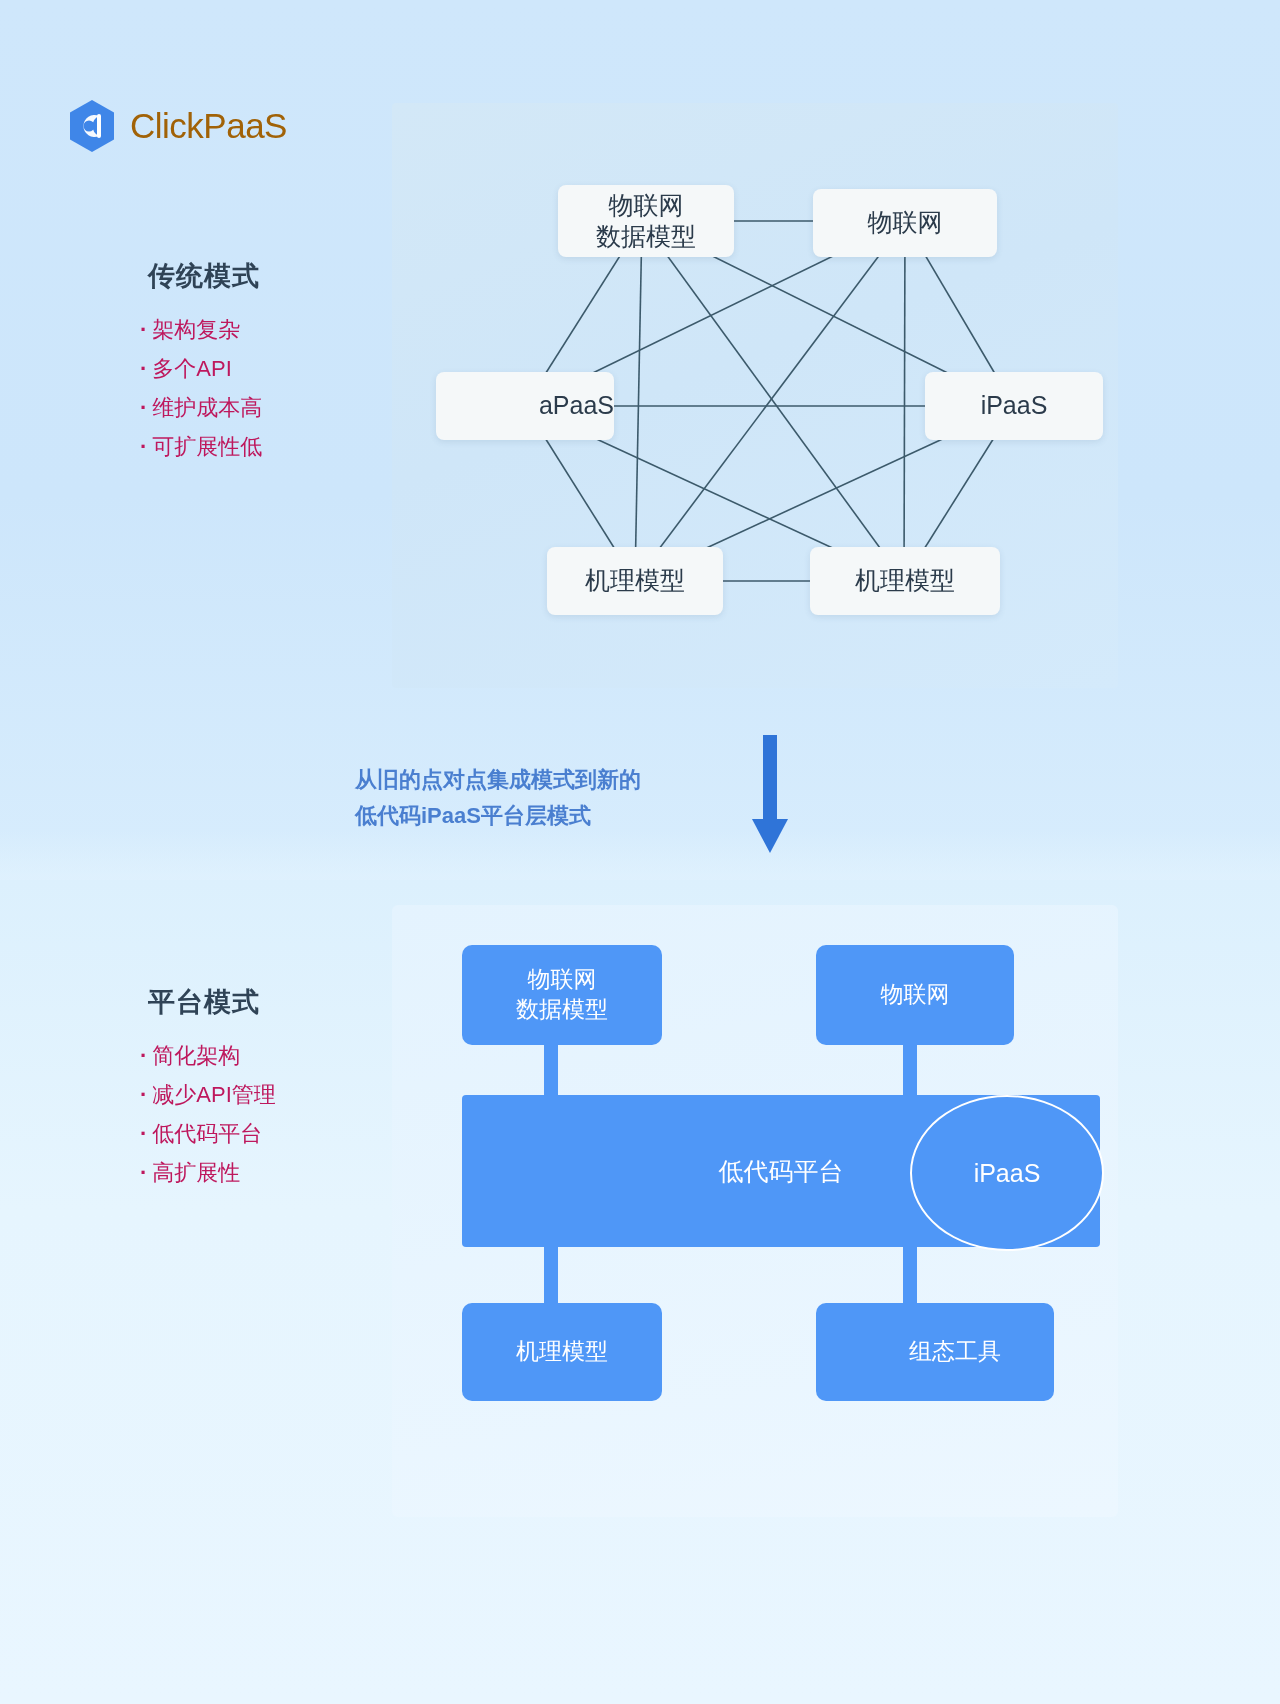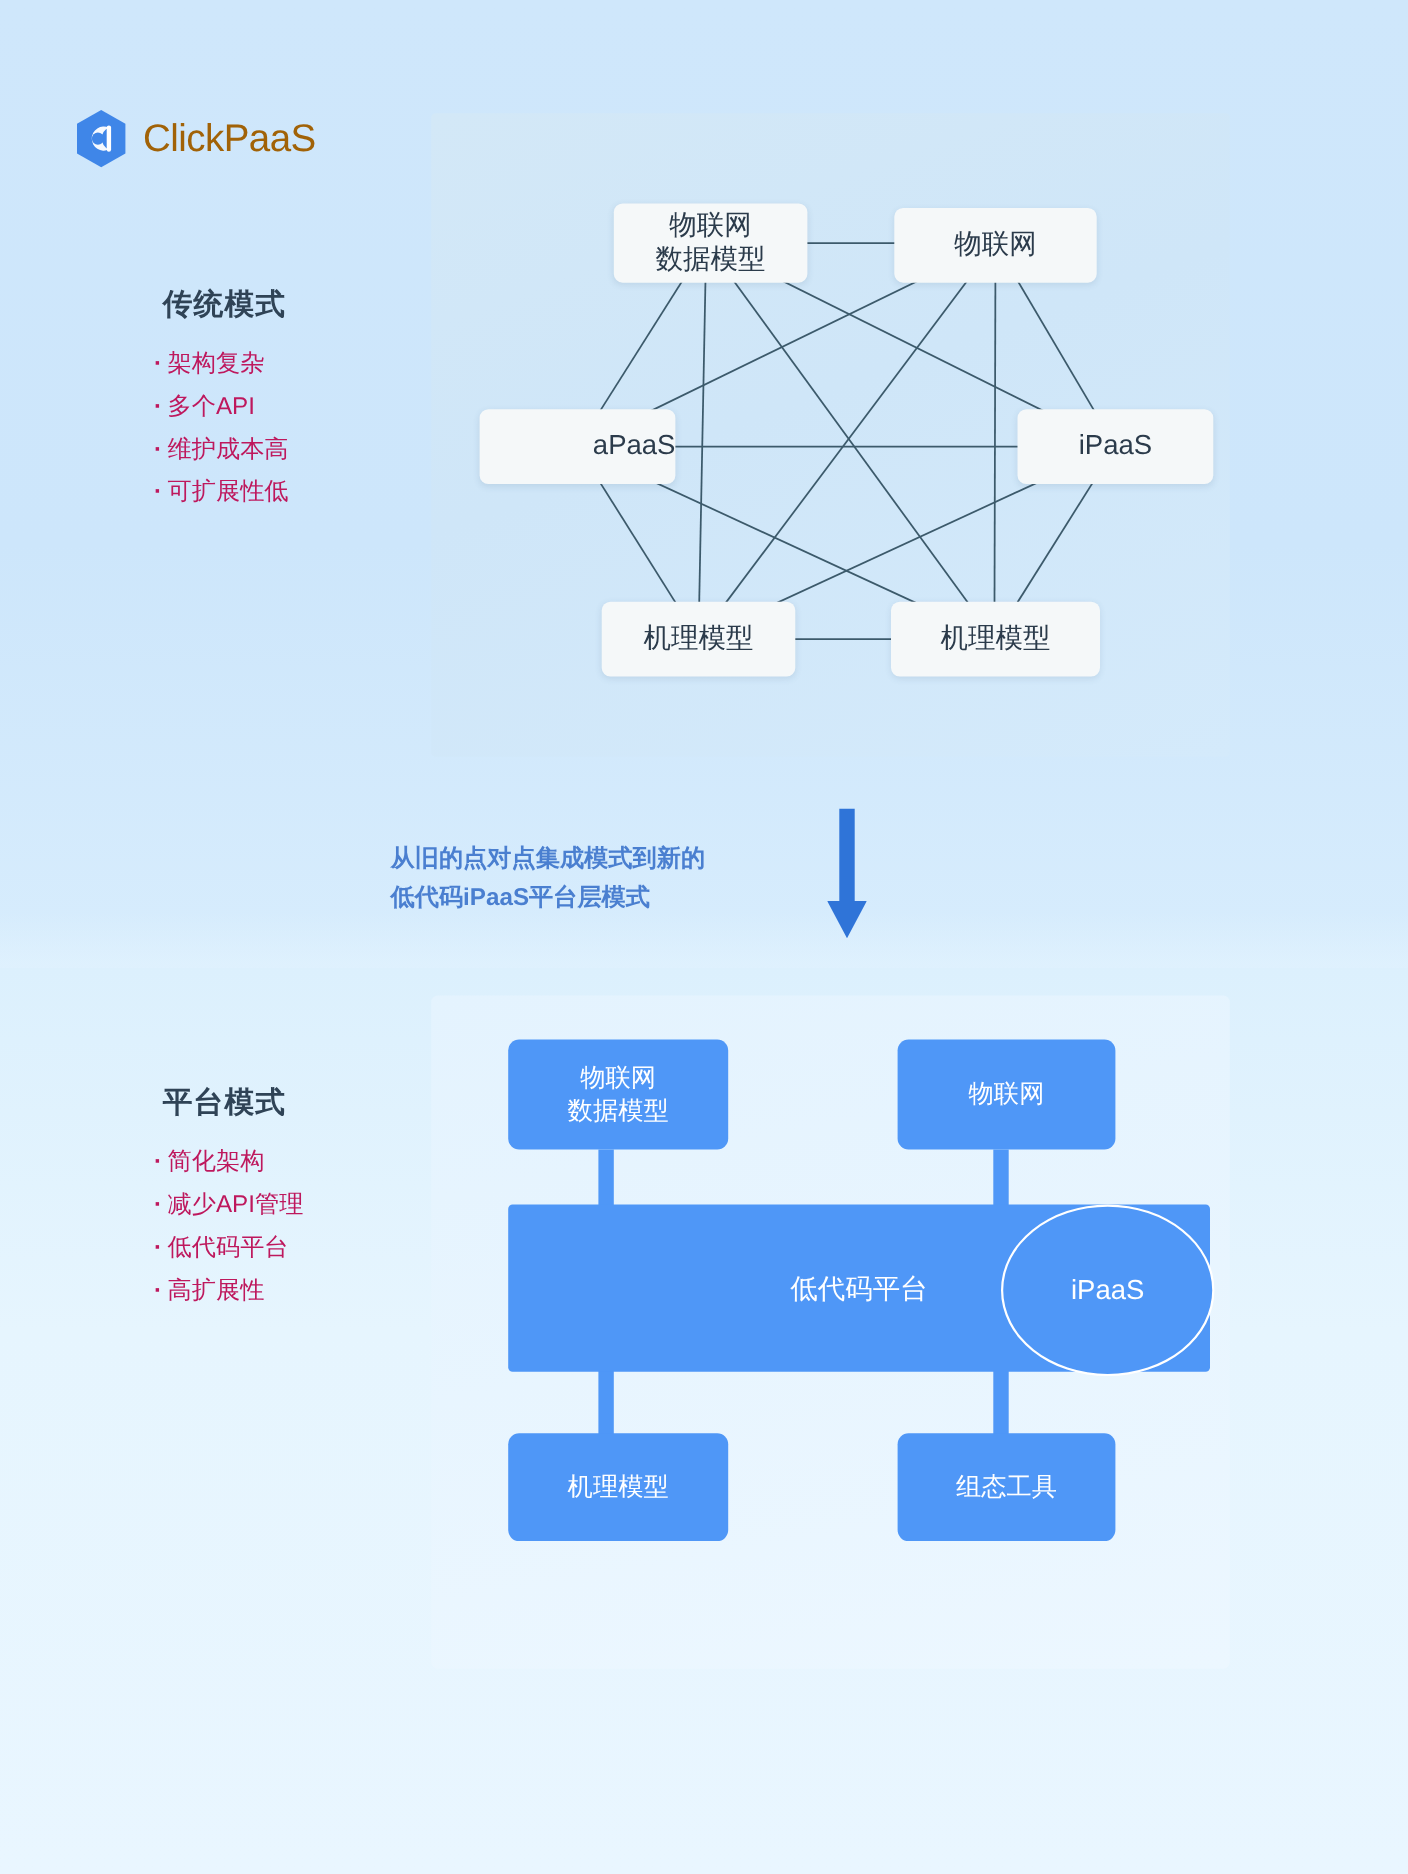--- a/index.html
+++ b/index.html
@@ -310,16 +310,16 @@
   </div>
 
   <div class="ipaas-circle" style="left:518px; top:190px; width:190px; height:152px;">
     <span>iPaaS</span>
   </div>
 
   <div class="node-new" style="left:70px; top:398px; width:200px; height:98px;">
     <span>机理模型</span>
   </div>
 
-  <div class="node-new" style="left:424px; top:398px; width:198px; height:98px;">
+  <div class="node-new" style="left:424px; top:398px; width:198px; height:98px;padding-left:40px;">
     <span>组态工具</span>
   </div>
 </div>
 
 </body></html>

